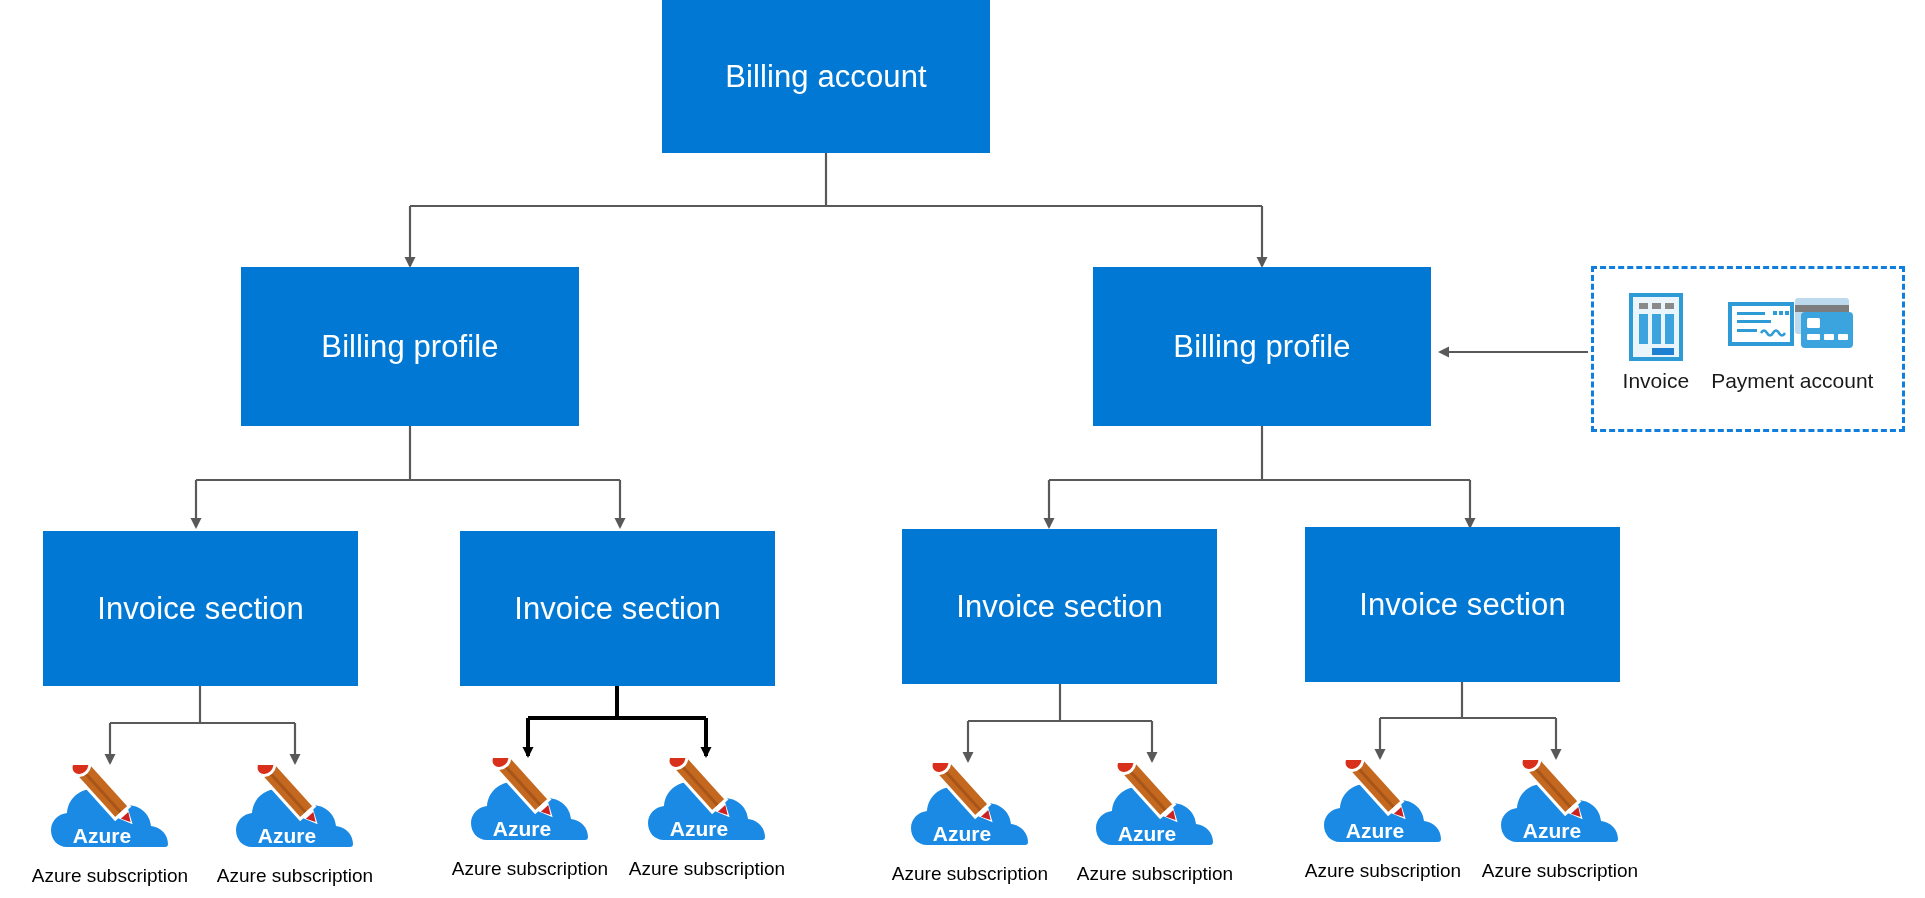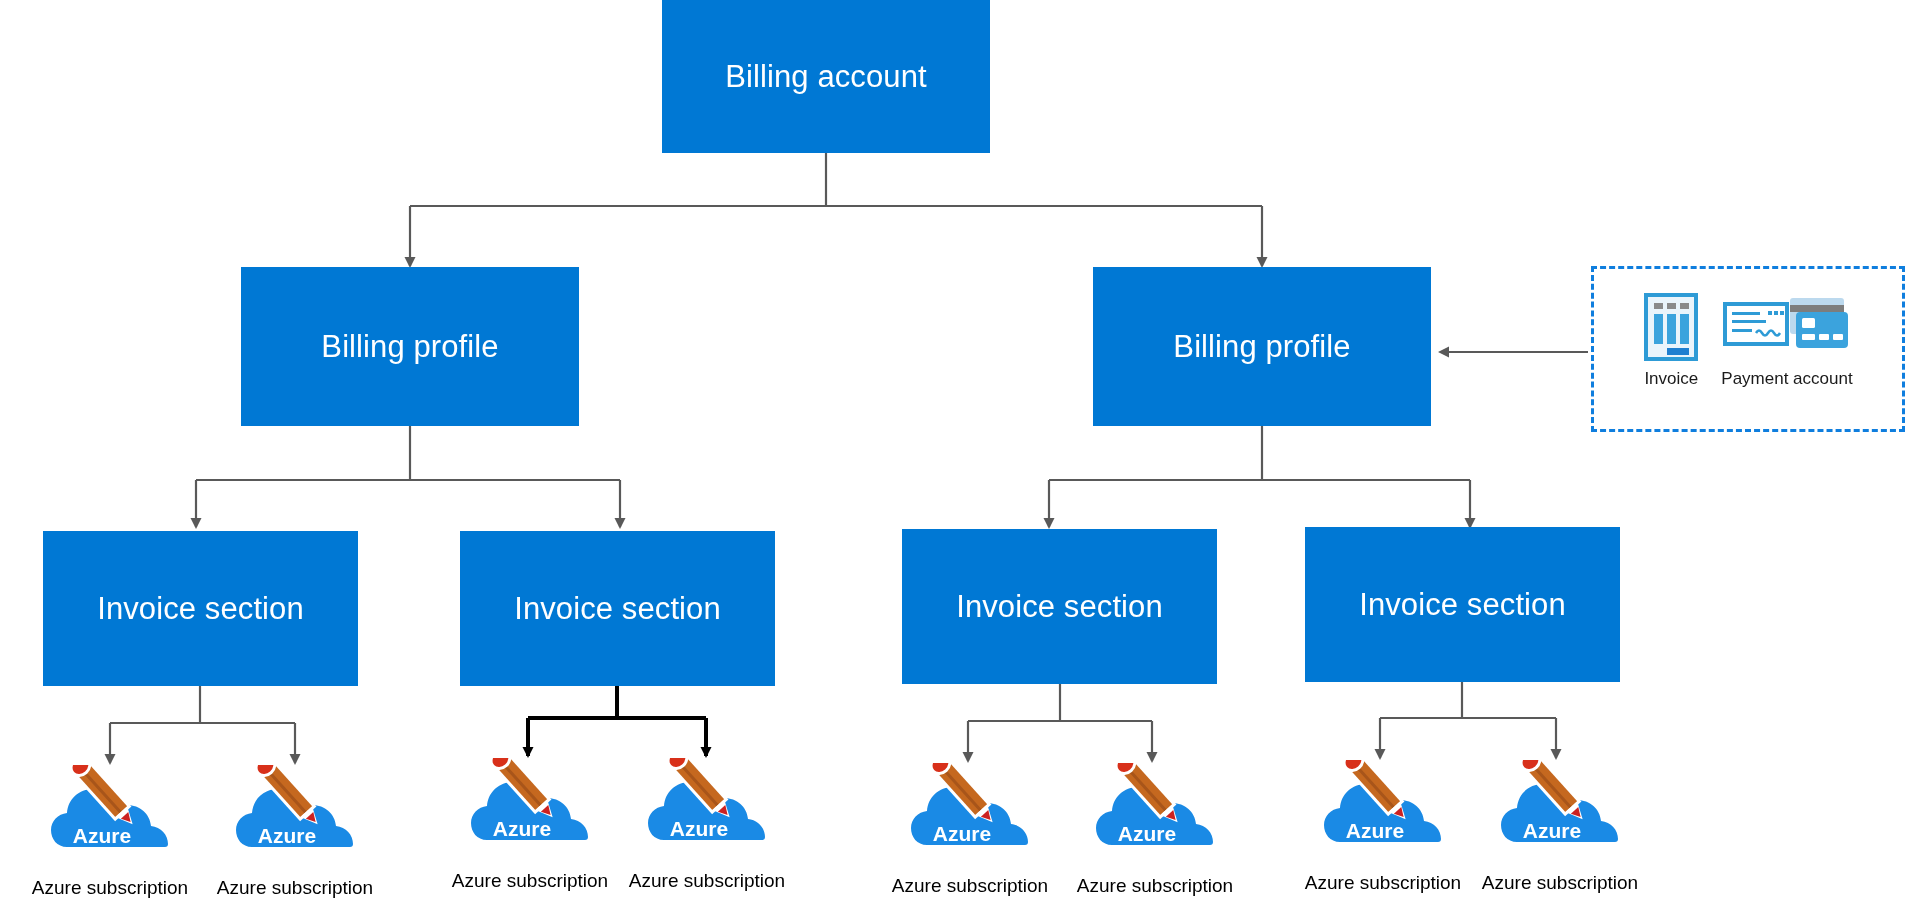--- a/index.html
+++ b/index.html
@@ -44,21 +44,21 @@
     display: flex;
     flex-direction: column;
     align-items: center;
   }
   .sub-icon {
     position: relative;
     width: 118px;
     height: 92px;
   }
   .sub-label {
-    margin-top: 20px;
+    margin-top: 8px;
     font-size: 19px;
     color: #000000;
     white-space: nowrap;
     text-align: center;
   }
   .legend-box {
     position: absolute;
     left: 1591px;
     top: 266px;
     width: 314px;
@@ -82,21 +82,21 @@
     align-items: center;
   }
   .legend-item .glyph {
     height: 72px;
     display: flex;
     align-items: center;
     justify-content: center;
   }
   .legend-item .cap {
     margin-top: 6px;
-    font-size: 17px;
+    font-size: 21px;
     color: #1a1a1a;
     white-space: nowrap;
   }
 </style>
 </head>
 <body>
 
 <div id="canvas">
 
   <svg class="svg-layer" viewBox="0 0 1925 898">

